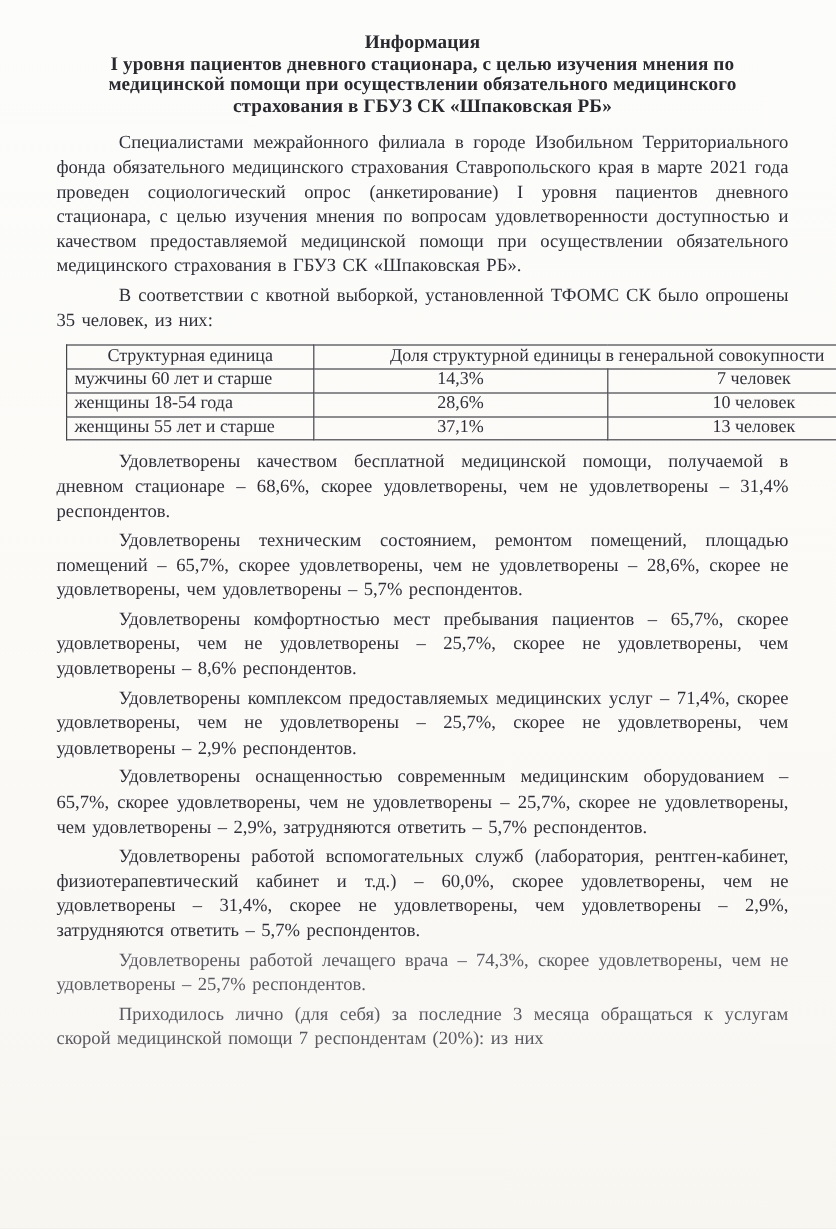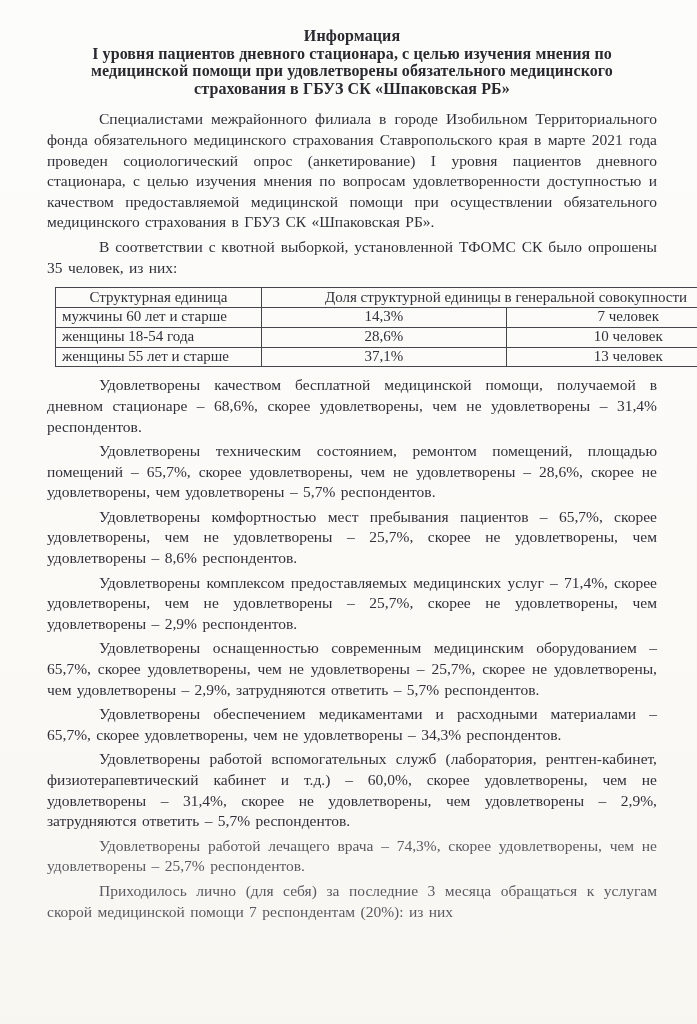--- a/index.html
+++ b/index.html
@@ -67,21 +67,21 @@
 </style>
 </head>
 <body>
 
 <div class="page">
   <div class="content">
 
     <div class="title-block">
       <div class="title-line">Информация</div>
       <div class="title-line">I уровня пациентов дневного стационара, с целью изучения мнения по</div>
-      <div class="title-line">медицинской помощи при удовлетворены обязательного медицинского</div>
+      <div class="title-line">медицинской помощи при осуществлении обязательного медицинского</div>
       <div class="title-line">страхования в ГБУЗ СК «Шпаковская РБ»</div>
     </div>
 
     <p class="body-par first-par">Специалистами межрайонного филиала в городе Изобильном Территориального фонда обязательного медицинского страхования Ставропольского края в марте 2021 года проведен социологический опрос (анкетирование) I уровня пациентов дневного стационара, с целью изучения мнения по вопросам удовлетворенности доступностью и качеством предоставляемой медицинской помощи при осуществлении обязательного медицинского страхования в ГБУЗ СК «Шпаковская РБ».</p>
     <p class="body-par">В соответствии с квотной выборкой, установленной ТФОМС СК было опрошены 35 человек, из них:</p>
 
     <table class="quota-table">
       <tbody>
         <tr>
           <th class="col-label">Структурная единица</th>
@@ -103,19 +103,18 @@
           <td class="col-count">13 человек</td>
         </tr>
       </tbody>
     </table>
 
     <p class="body-par">Удовлетворены качеством бесплатной медицинской помощи, получаемой в дневном стационаре – 68,6%, скорее удовлетворены, чем не удовлетворены – 31,4% респондентов.</p>
     <p class="body-par">Удовлетворены техническим состоянием, ремонтом помещений, площадью помещений – 65,7%, скорее удовлетворены, чем не удовлетворены – 28,6%, скорее не удовлетворены, чем удовлетворены – 5,7% респондентов.</p>
     <p class="body-par">Удовлетворены комфортностью мест пребывания пациентов – 65,7%, скорее удовлетворены, чем не удовлетворены – 25,7%, скорее не удовлетворены, чем удовлетворены – 8,6% респондентов.</p>
     <p class="body-par">Удовлетворены комплексом предоставляемых медицинских услуг – 71,4%, скорее удовлетворены, чем не удовлетворены – 25,7%, скорее не удовлетворены, чем удовлетворены – 2,9% респондентов.</p>
     <p class="body-par">Удовлетворены оснащенностью современным медицинским оборудованием – 65,7%, скорее удовлетворены, чем не удовлетворены – 25,7%, скорее не удовлетворены, чем удовлетворены – 2,9%, затрудняются ответить – 5,7% респондентов.</p>
-    <p class="body-par">Удовлетворены обеспечением медикаментами и расходными материалами – 65,7%, скорее удовлетворены, чем не удовлетворены – 34,3% респондентов.</p>
     <p class="body-par">Удовлетворены работой вспомогательных служб (лаборатория, рентген-кабинет, физиотерапевтический кабинет и т.д.) – 60,0%, скорее удовлетворены, чем не удовлетворены – 31,4%, скорее не удовлетворены, чем удовлетворены – 2,9%, затрудняются ответить – 5,7% респондентов.</p>
     <p class="body-par faded">Удовлетворены работой лечащего врача – 74,3%, скорее удовлетворены, чем не удовлетворены – 25,7% респондентов.</p>
     <p class="body-par faded">Приходилось лично (для себя) за последние 3 месяца обращаться к услугам скорой медицинской помощи 7 респондентам (20%): из них</p>
 
   </div>
 </div>
 
 </body></html>

